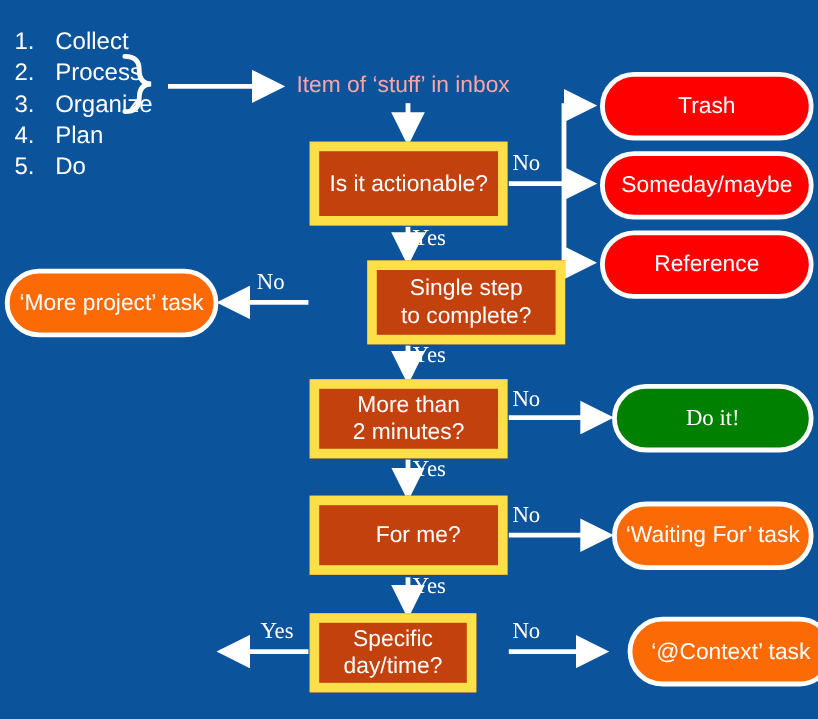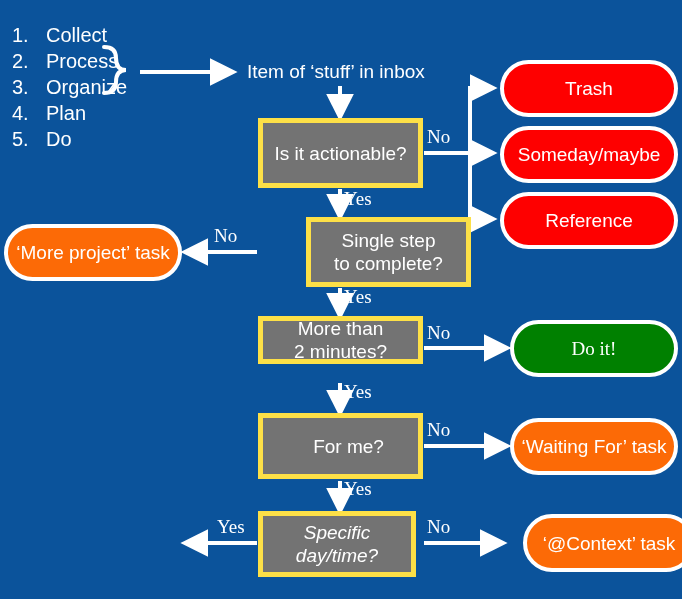--- a/index.html
+++ b/index.html
@@ -42,21 +42,21 @@
     width: 34px;
     text-align: left;
   }
   .list-label {
     text-align: left;
   }
 
   
   .free-text {
     position: absolute;
-    color: #ffffff;
+    color: #fca5a5;
     font-size: 19px;
     line-height: 22px;
     white-space: nowrap;
   }
 
   
   .edge-label {
     position: absolute;
     color: #ffffff;
     font-size: 19px;
@@ -72,22 +72,22 @@
     display: flex;
     align-items: center;
     justify-content: center;
     text-align: center;
     color: #ffffff;
     font-size: 19px;
     line-height: 23px;
     white-space: pre-line;
   }
   .node.decision {
-    background: #737373;
-    border: 5px solid #fde047;
+    background: #c2410c;
+    border: 8px solid #fde047;
     border-radius: 0;
   }
   .node.terminal {
     border: 4px solid #ffffff;
     border-radius: 34px;
   }
   .node.red    { background: #fe0000; }
   .node.green  { background: #008000; font-family: Liberation Serif, serif; }
   .node.orange { background: #fc6a06; }
 </style>
@@ -157,26 +157,26 @@
     </div>
   </div>
 
   <div class="free-text" style="left:247px; top:61px;">Item of ‘stuff’ in inbox</div>
 
   <div class="node decision" style="left:258px; top:118px; width:165px; height:70px;">Is it actionable?</div>
 
   <div class="node decision" style="left:258px; top:217px; width:165px; height:70px;margin-left:48px;">Single step
 to complete?</div>
 
-  <div class="node decision" style="left:258px; top:316px; width:165px; height:48px;">More than
+  <div class="node decision" style="left:258px; top:316px; width:165px; height:66px;">More than
 2 minutes?</div>
 
   <div class="node decision" style="left:258px; top:413px; width:165px; height:66px;padding-left:16px;">For me?</div>
 
-  <div class="node decision" style="left:258px; top:511px; width:158px; height:66px;font-style:italic;">Specific
+  <div class="node decision" style="left:258px; top:511px; width:139px; height:66px;">Specific
 day/time?</div>
 
   <div class="node terminal red" style="left:500px; top:60px; width:178px; height:57px;">Trash</div>
 
   <div class="node terminal red" style="left:500px; top:126px; width:178px; height:57px;">Someday/maybe</div>
 
   <div class="node terminal red" style="left:500px; top:192px; width:178px; height:57px;">Reference</div>
 
   <div class="node terminal orange" style="left:4px; top:224px; width:178px; height:57px;">‘More project’ task</div>
 

